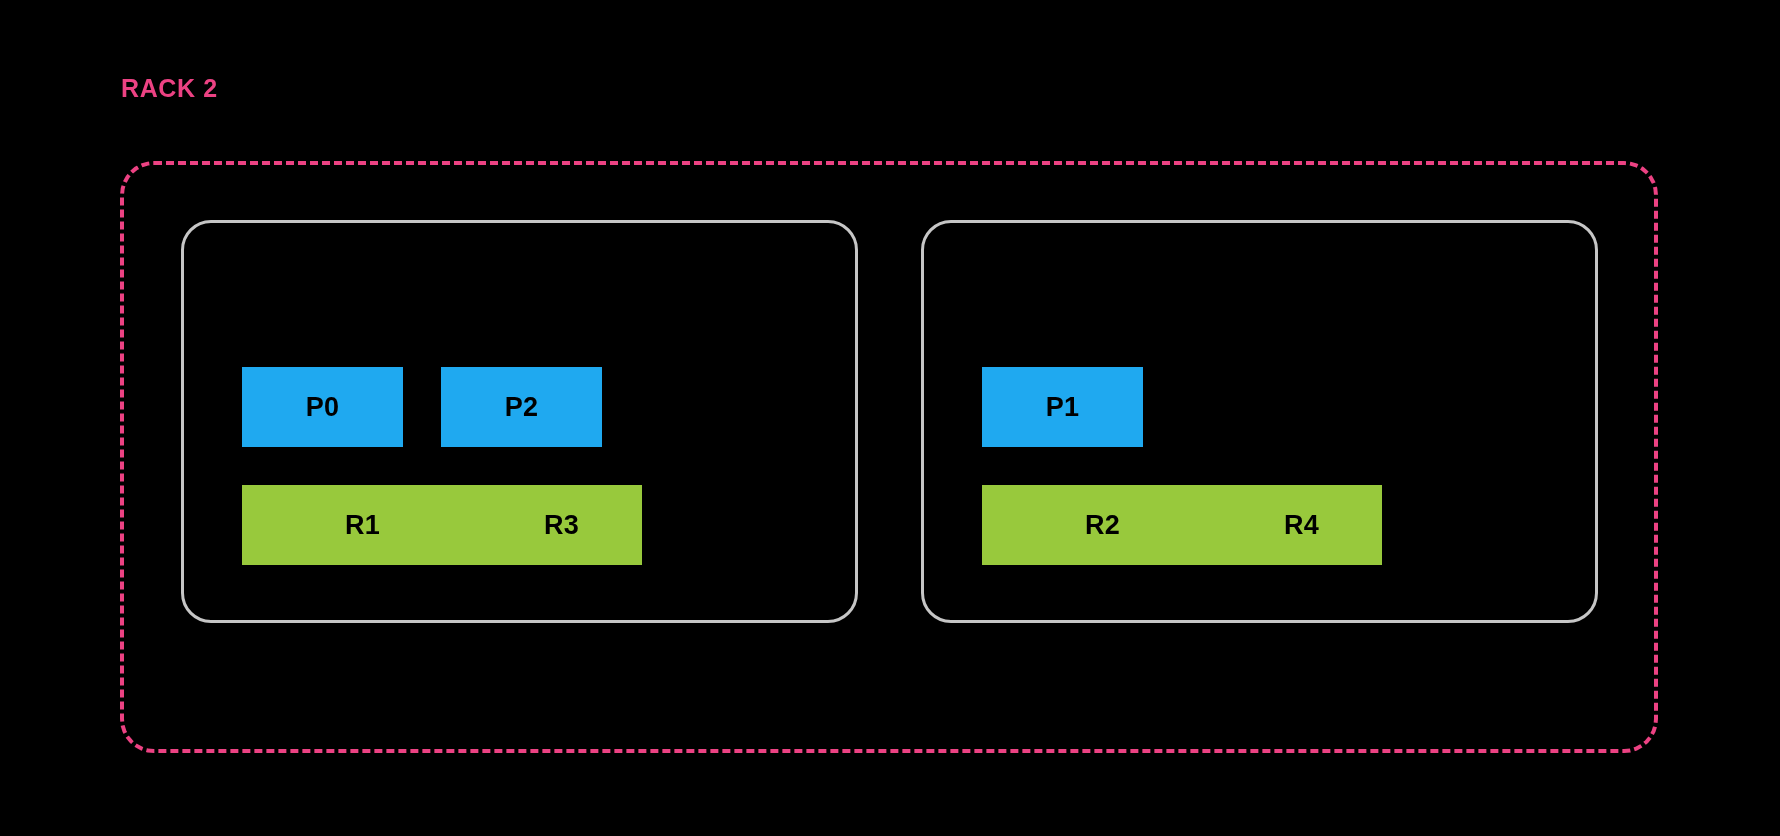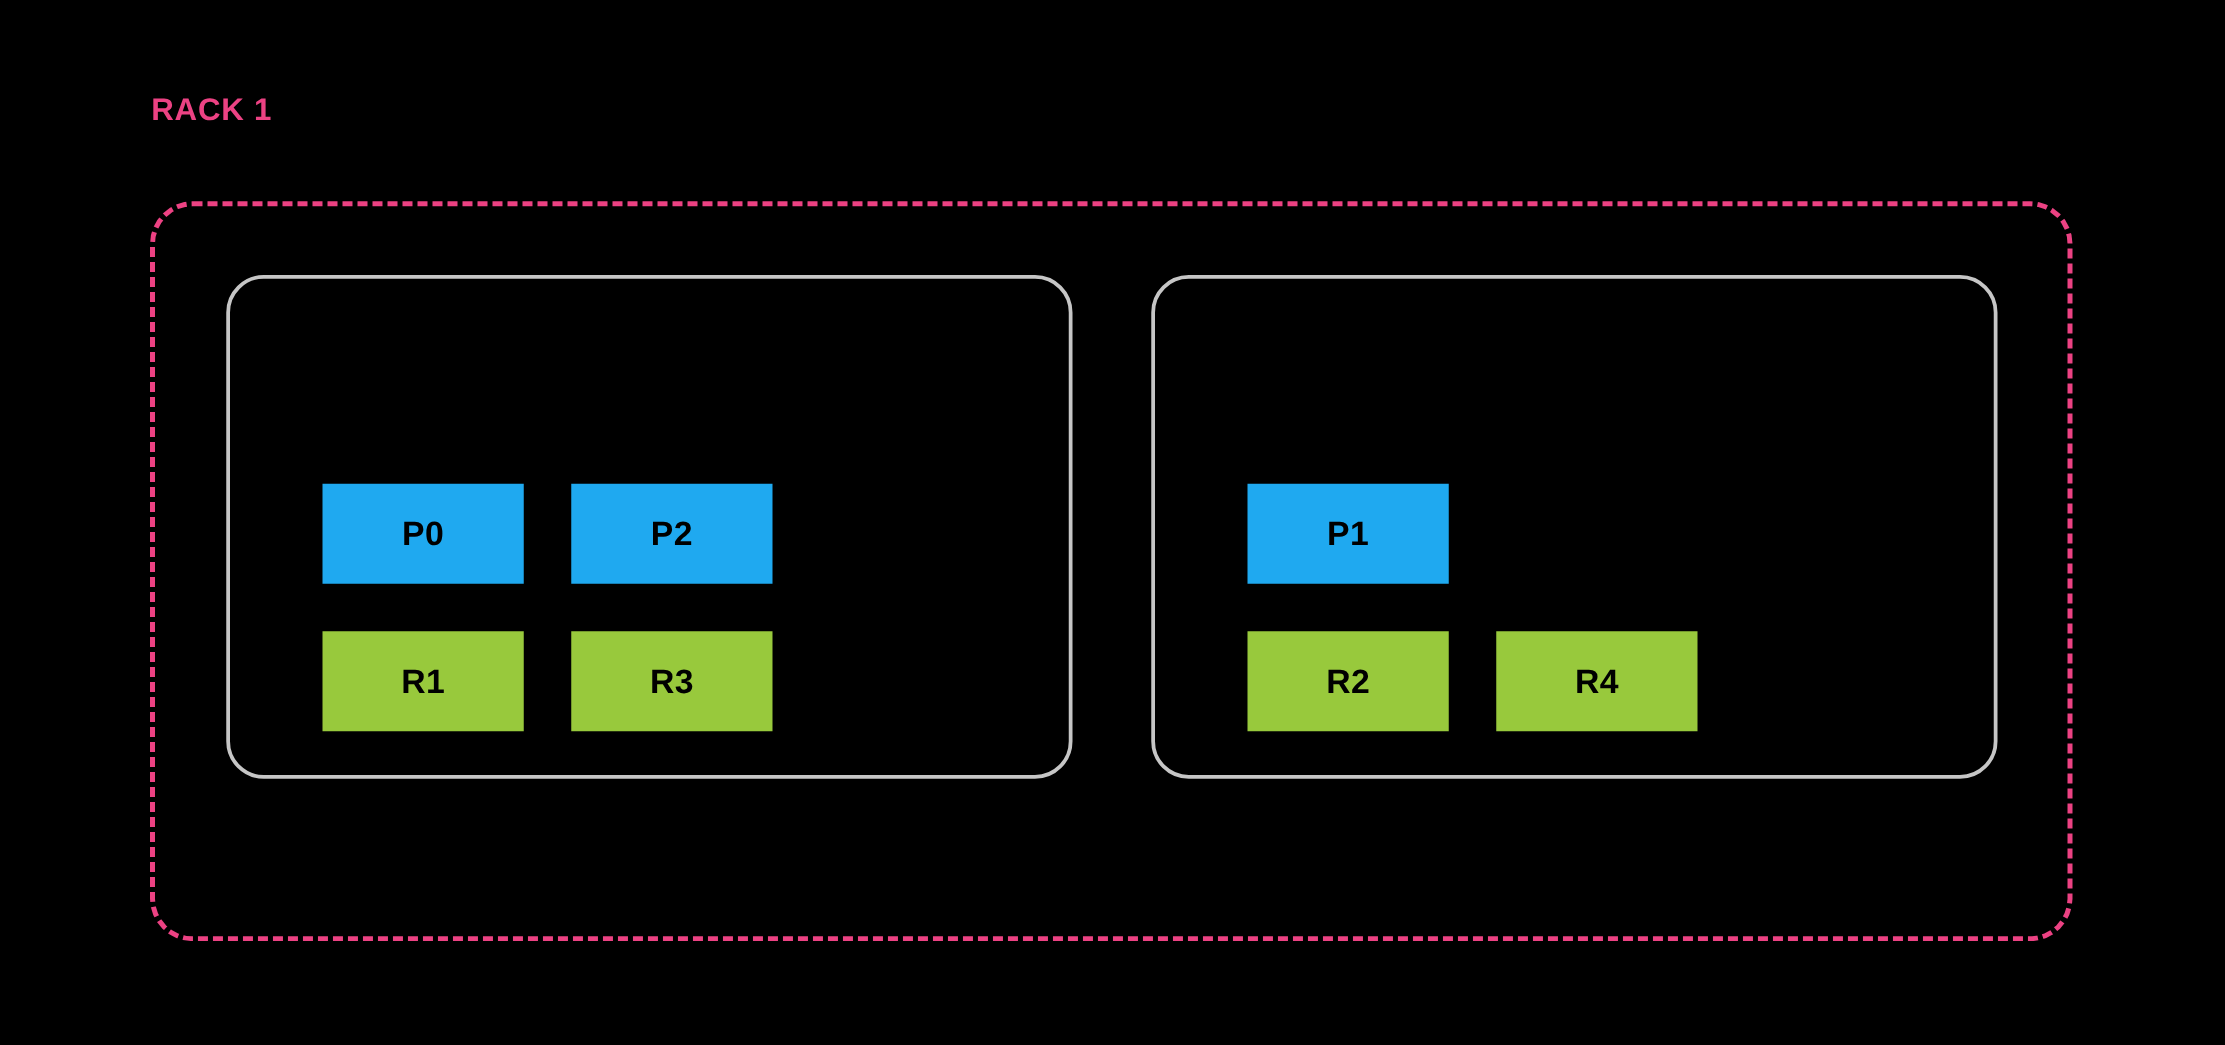--- a/index.html
+++ b/index.html
@@ -46,25 +46,24 @@
     box-sizing: border-box;
     border: 3px solid #C6C6C6;
     border-radius: 30px;
     background: transparent;
   }
   #node-0 { left: 181px; top: 220px; width: 677px; height: 403px; }
   #node-1 { left: 921px; top: 220px; width: 677px; height: 403px; }
 
   .node-grid {
     position: absolute;
-    left: 16px;
+    left: 0;
     top: 0;
     width: 100%;
     height: 100%;
-    margin-top: 20px;
   }
   
   .shard {
     position: absolute;
     width: 161px;
     height: 80px;
     display: flex;
     align-items: center;
     justify-content: center;
     font-size: 27px;
@@ -76,28 +75,28 @@
   }
   .shard.primary { background: #1FA9F0; }
   .shard.replica { background: #98C93C; }
 
   
   .col-0 { left: 58px; }
   .col-1 { left: 257px; }
   .col-2 { left: 456px; }
   
   .row-0 { top: 144px; }
-  .row-1 { top: 262px; }
+  .row-1 { top: 262px; padding-left: 40px; }
 </style>
 </head>
 <body>
 
 <div id="canvas">
 
-  <div class="rack-label">RACK 1</div>
+  <div class="rack-label">RACK 2</div>
 
   <div class="rack-boundary"></div>
 
   <div class="node" id="node-0">
     <div class="node-grid">
         <div class="shard primary col-0 row-0">P0</div>
         <div class="shard primary col-1 row-0">P2</div>
         <div class="shard replica col-0 row-1">R1</div>
         <div class="shard replica col-1 row-1">R3</div>
       </div>

